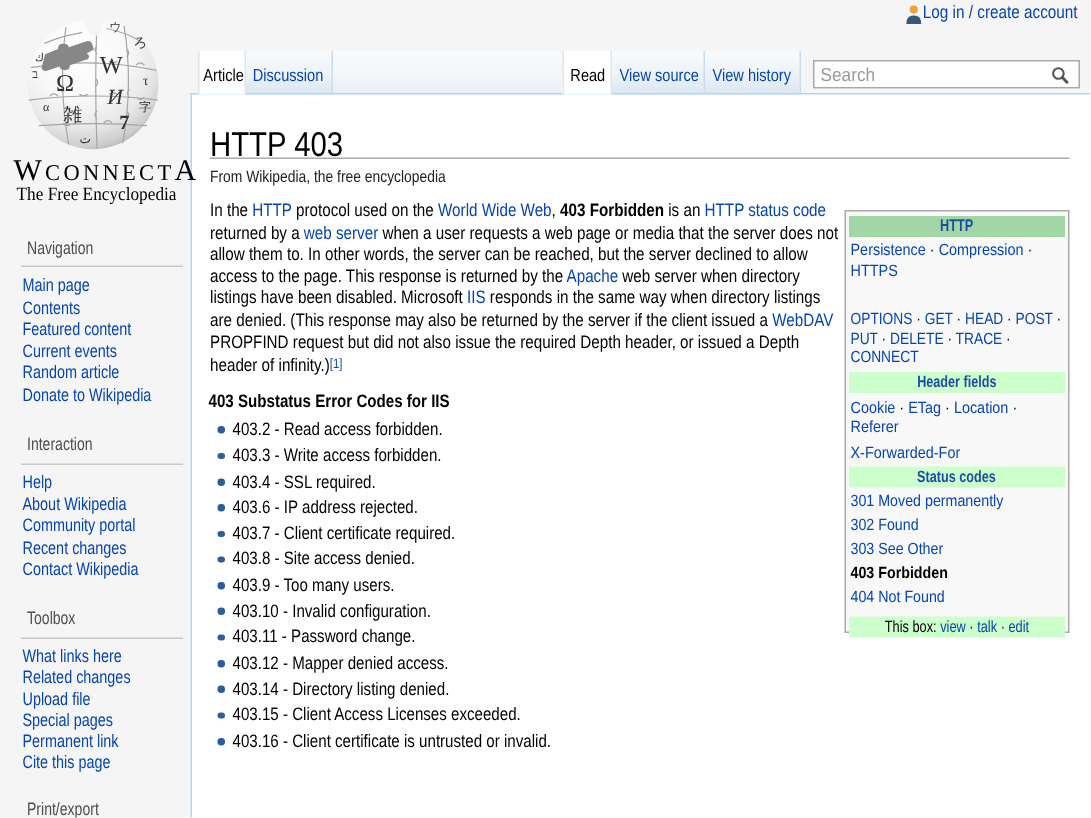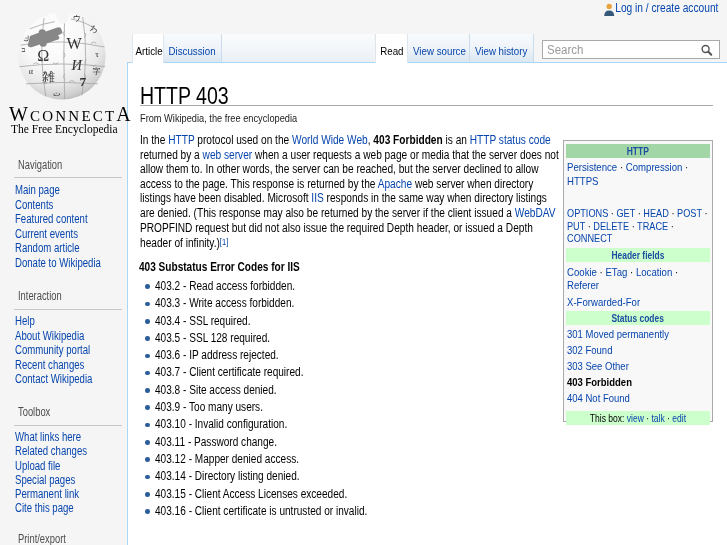--- a/index.html
+++ b/index.html
@@ -162,21 +162,20 @@
 access to the page. This response is returned by the <a href="#">Apache</a> web server when directory<br>
 listings have been disabled. Microsoft <a href="#">IIS</a> responds in the same way when directory listings<br>
 are denied. (This response may also be returned by the server if the client issued a <a href="#">WebDAV</a><br>
 PROPFIND request but did not also issue the required Depth header, or issued a Depth<br>
 header of infinity.)<sup><a href="#">[1]</a></sup></div>
 <div id="subhead">403 Substatus Error Codes for IIS</div>
 <div id="list">
   <div class="li"><span class="tx">403.2 - Read access forbidden.</span></div>
   <div class="li"><span class="tx">403.3 - Write access forbidden.</span></div>
   <div class="li"><span class="tx">403.4 - SSL required.</span></div>
-  <div class="li"><span class="tx">403.5 - SSL 128 required.</span></div>
   <div class="li"><span class="tx">403.6 - IP address rejected.</span></div>
   <div class="li"><span class="tx">403.7 - Client certificate required.</span></div>
   <div class="li"><span class="tx">403.8 - Site access denied.</span></div>
   <div class="li"><span class="tx">403.9 - Too many users.</span></div>
   <div class="li"><span class="tx">403.10 - Invalid configuration.</span></div>
   <div class="li"><span class="tx">403.11 - Password change.</span></div>
   <div class="li"><span class="tx">403.12 - Mapper denied access.</span></div>
   <div class="li"><span class="tx">403.14 - Directory listing denied.</span></div>
   <div class="li"><span class="tx">403.15 - Client Access Licenses exceeded.</span></div>
   <div class="li"><span class="tx">403.16 - Client certificate is untrusted or invalid.</span></div>

